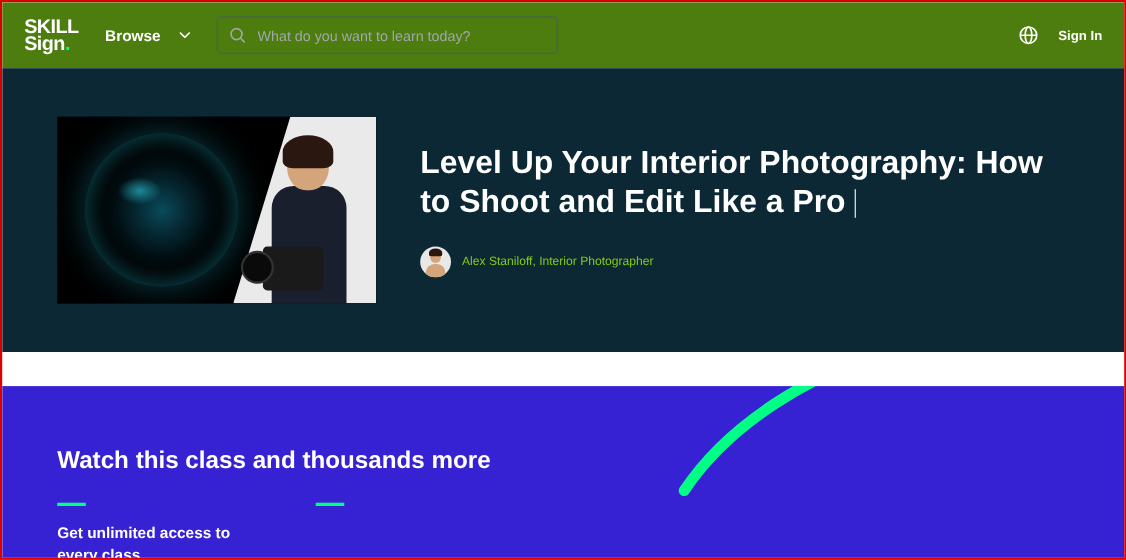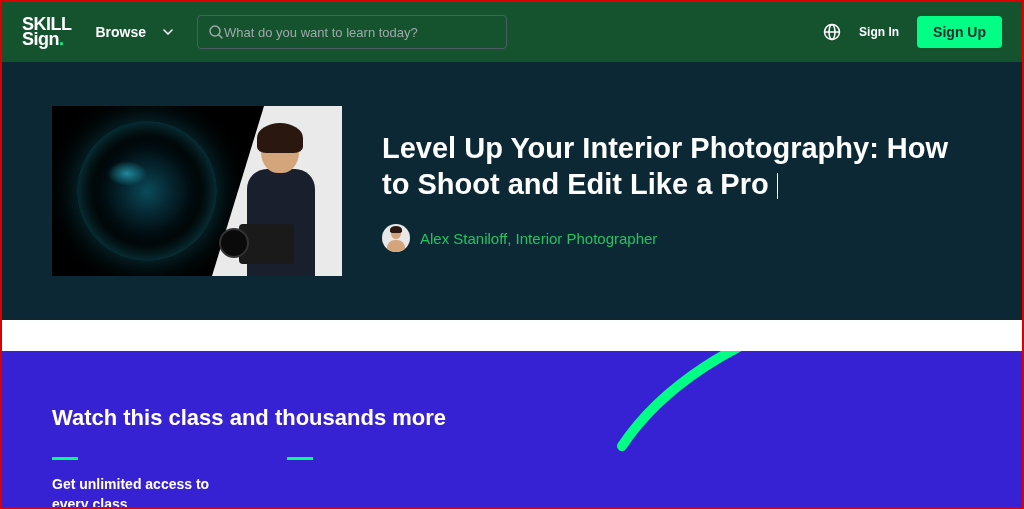--- a/index.html
+++ b/index.html
@@ -9,21 +9,21 @@
     }
     body {
       font-family: -apple-system, BlinkMacSystemFont, "Segoe UI", Helvetica, Arial, sans-serif;
       width: 1024px;
       height: 509px;
       overflow: hidden;
       border: 2px solid #dd0000;
       position: relative;
     }
     .header {
-      background: #14532d;
+      background: #4d7c0f;
       height: 60px;
       display: flex;
       align-items: center;
       padding: 0 20px;
       gap: 24px;
     }
     .logo {
       color: white;
       font-weight: 900;
       font-size: 18px;
@@ -47,20 +47,21 @@
       height: 6px;
     }
     .search-box {
       flex: 0 0 310px;
       height: 34px;
       border: 1px solid #4a5d65;
       border-radius: 4px;
       display: flex;
       align-items: center;
       padding: 0 10px;
+      gap: 10px;
     }
     .search-icon {
       color: #a0a8ab;
       flex-shrink: 0;
     }
     .search-input {
       background: transparent;
       border: none;
       outline: none;
       color: white;
@@ -250,22 +251,22 @@
     .avatar-body {
       position: absolute;
       bottom: 0;
       left: 5px;
       width: 18px;
       height: 12px;
       background: #d4a57a;
       border-radius: 8px 8px 0 0;
     }
     .instructor-name {
-      color: #22c55e;
-      font-size: 15px;
+      color: #84cc16;
+      font-size: 11px;
     }
     .features {
       background: #3722d3;
       height: 189px;
       padding: 54px 50px;
       position: relative;
       overflow: hidden;
       margin-top: 31px;
     }
     .features-title {
@@ -323,21 +324,20 @@
     </svg>
     <input class="search-input" placeholder="What do you want to learn today?" style="">
   </div>
   <div class="header-right">
     <svg class="globe-icon" width="18" height="18" viewBox="0 0 18 18" fill="none">
       <circle cx="9" cy="9" r="7.5" stroke="white" stroke-width="1.5"></circle>
       <ellipse cx="9" cy="9" rx="3" ry="7.5" stroke="white" stroke-width="1.5"></ellipse>
       <line x1="1.5" y1="9" x2="16.5" y2="9" stroke="white" stroke-width="1.5"></line>
     </svg>
     <span class="sign-in">Sign In</span>
-    <button class="sign-up">Sign Up</button>
   </div>
 </header>
 
 <section class="hero">
   <div class="thumbnail">
     <div class="lens"></div>
     <div class="lens-glare"></div>
     <div class="diag-white"></div>
     <div class="person">
       <div class="torso"></div>

